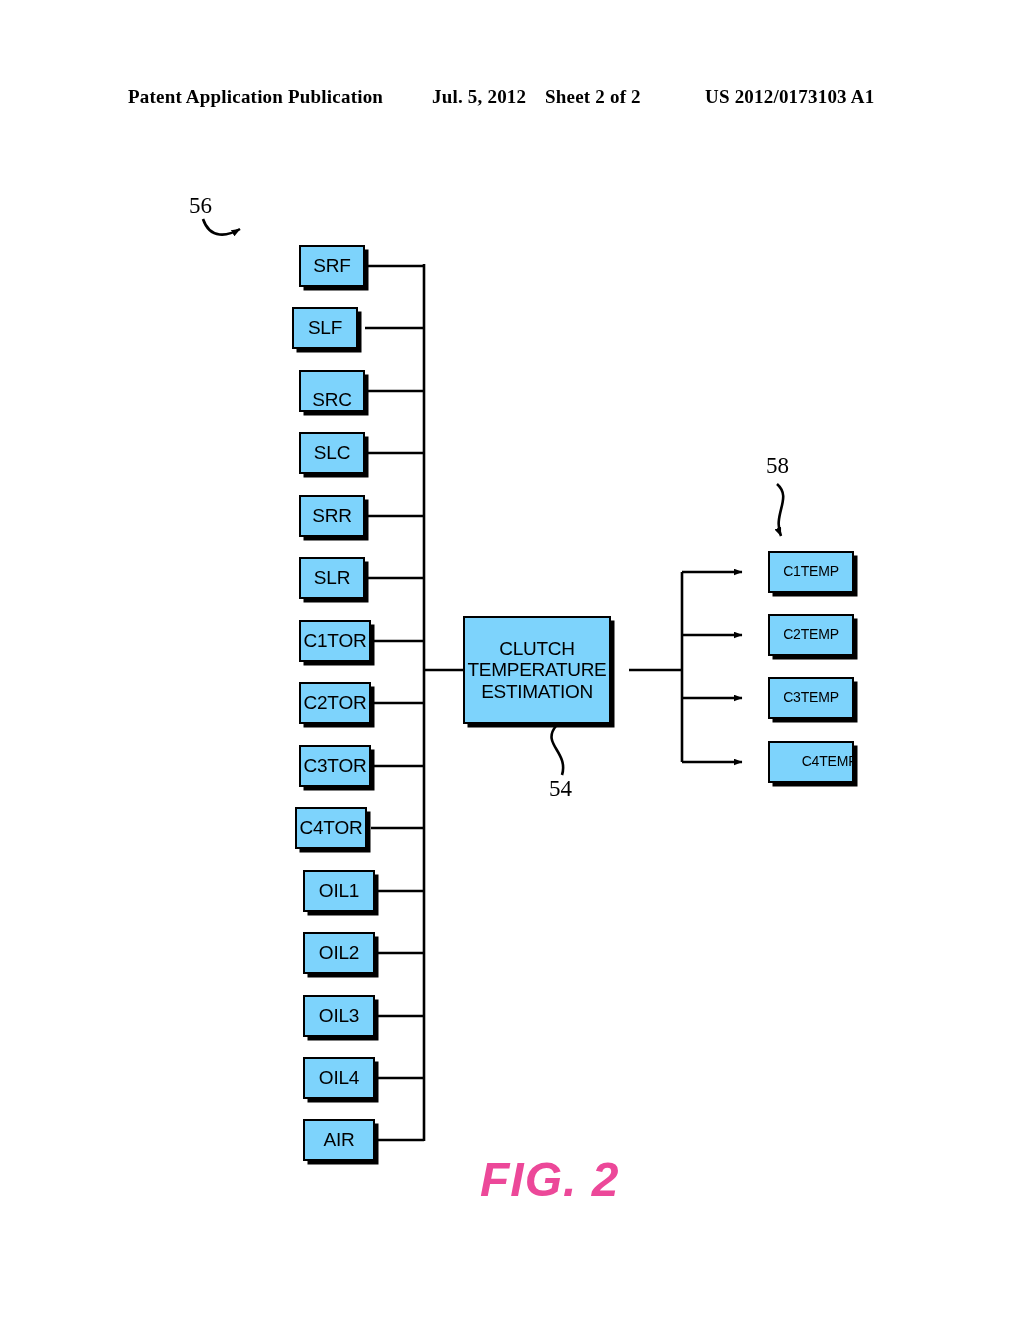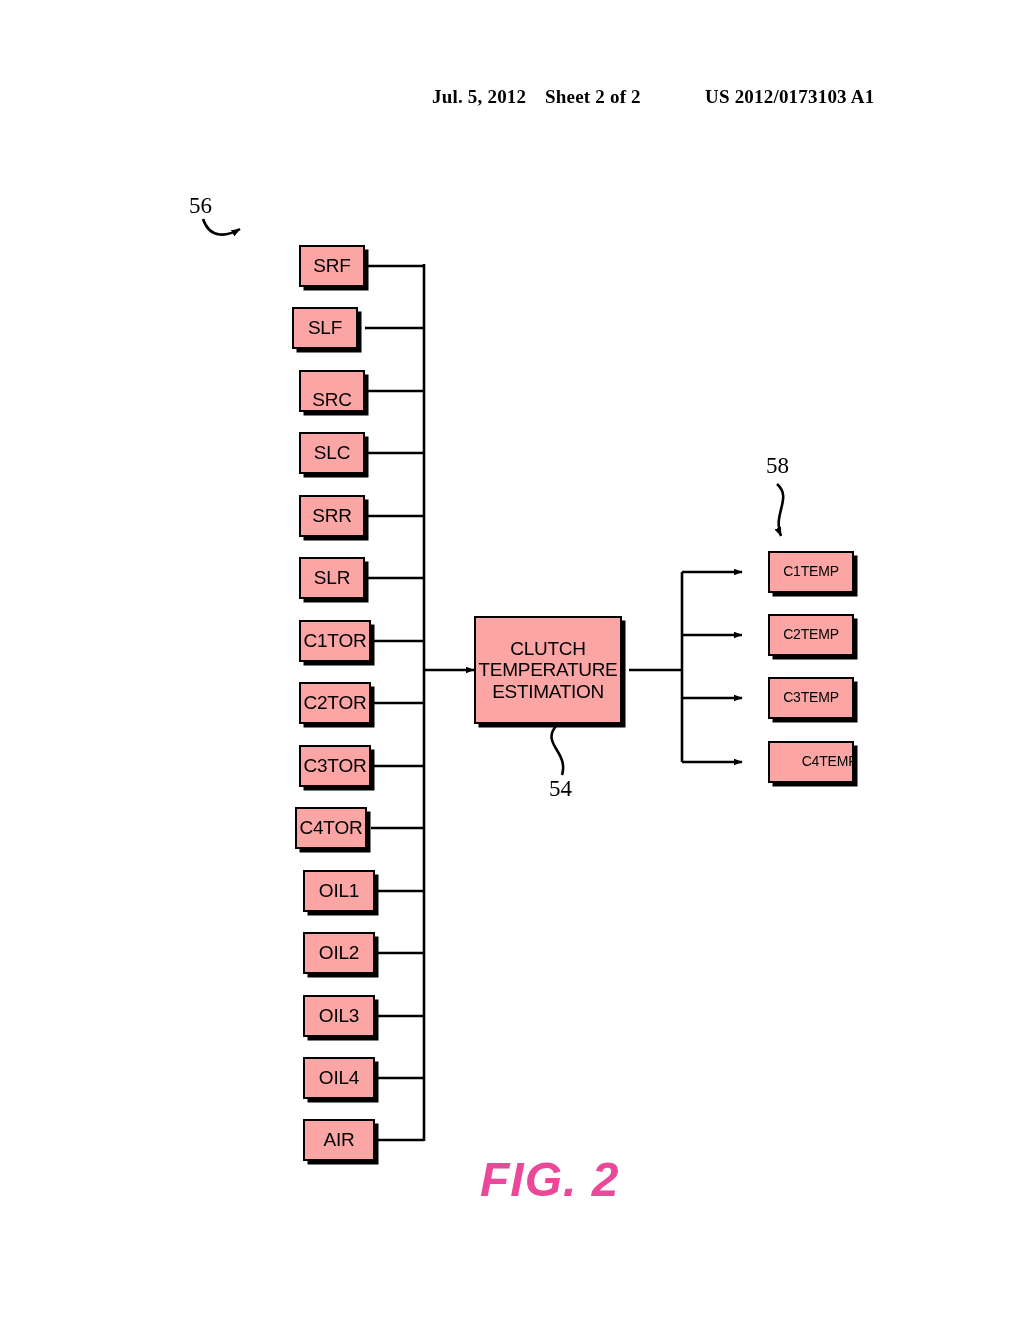--- a/index.html
+++ b/index.html
@@ -46,21 +46,21 @@
     position: absolute;
     left: 0; top: 0;
     width: 1024px; height: 1320px;
     pointer-events: none;
   }
 
   
   .blk {
     position: absolute;
     box-sizing: border-box;
-    background: #fca5a5;
+    background: #7dd3fc;
     border: 2.5px solid #000000;
     box-shadow: 4px 4px 0 -0.5px #000000;
     display: flex;
     align-items: center;
     justify-content: center;
     text-align: center;
     font-family: "Liberation Sans", sans-serif;
     font-size: 19px;
     letter-spacing: -0.2px;
     line-height: 1.12;
@@ -96,20 +96,21 @@
     font-style: italic;
     font-size: 48px;
     letter-spacing: 1px;
     color: #ec4899;
   }
 </style>
 </head>
 <body>
 
 <div class="page-header">
+  <span class="hdr-pub">Patent Application Publication</span>
   <span class="hdr-date">Jul. 5, 2012</span>
   <span class="hdr-sheet">Sheet 2 of 2</span>
   <span class="hdr-num">US 2012/0173103 A1</span>
 </div>
 
 <div id="figure">
 
   <svg id="wire-layer" viewBox="0 0 1024 1320" width="1024" height="1320" xmlns="http://www.w3.org/2000/svg">
     <defs>
       <marker id="arrowhead" markerWidth="9" markerHeight="7" refX="8.5" refY="3.5" orient="auto" markerUnits="userSpaceOnUse">
@@ -201,21 +202,21 @@
   <div class="blk in wide" style="left:303px; top:995px;">
       <span>OIL3</span>
     </div>
   <div class="blk in wide" style="left:303px; top:1057px;">
       <span>OIL4</span>
     </div>
   <div class="blk in wide" style="left:303px; top:1119px;">
       <span>AIR</span>
     </div>
 
-  <div class="blk proc" style="left:474px; top:616px;align-items:center;">
+  <div class="blk proc" style="left:463px; top:616px;align-items:center;">
     <span>CLUTCH</span>
     <span>TEMPERATURE</span>
     <span>ESTIMATION</span>
   </div>
 
   <div class="blk out" style="left:748px; top:551px;">
       <span>C1TEMP</span>
     </div>
   <div class="blk out" style="left:748px; top:614px;">
       <span>C2TEMP</span>

